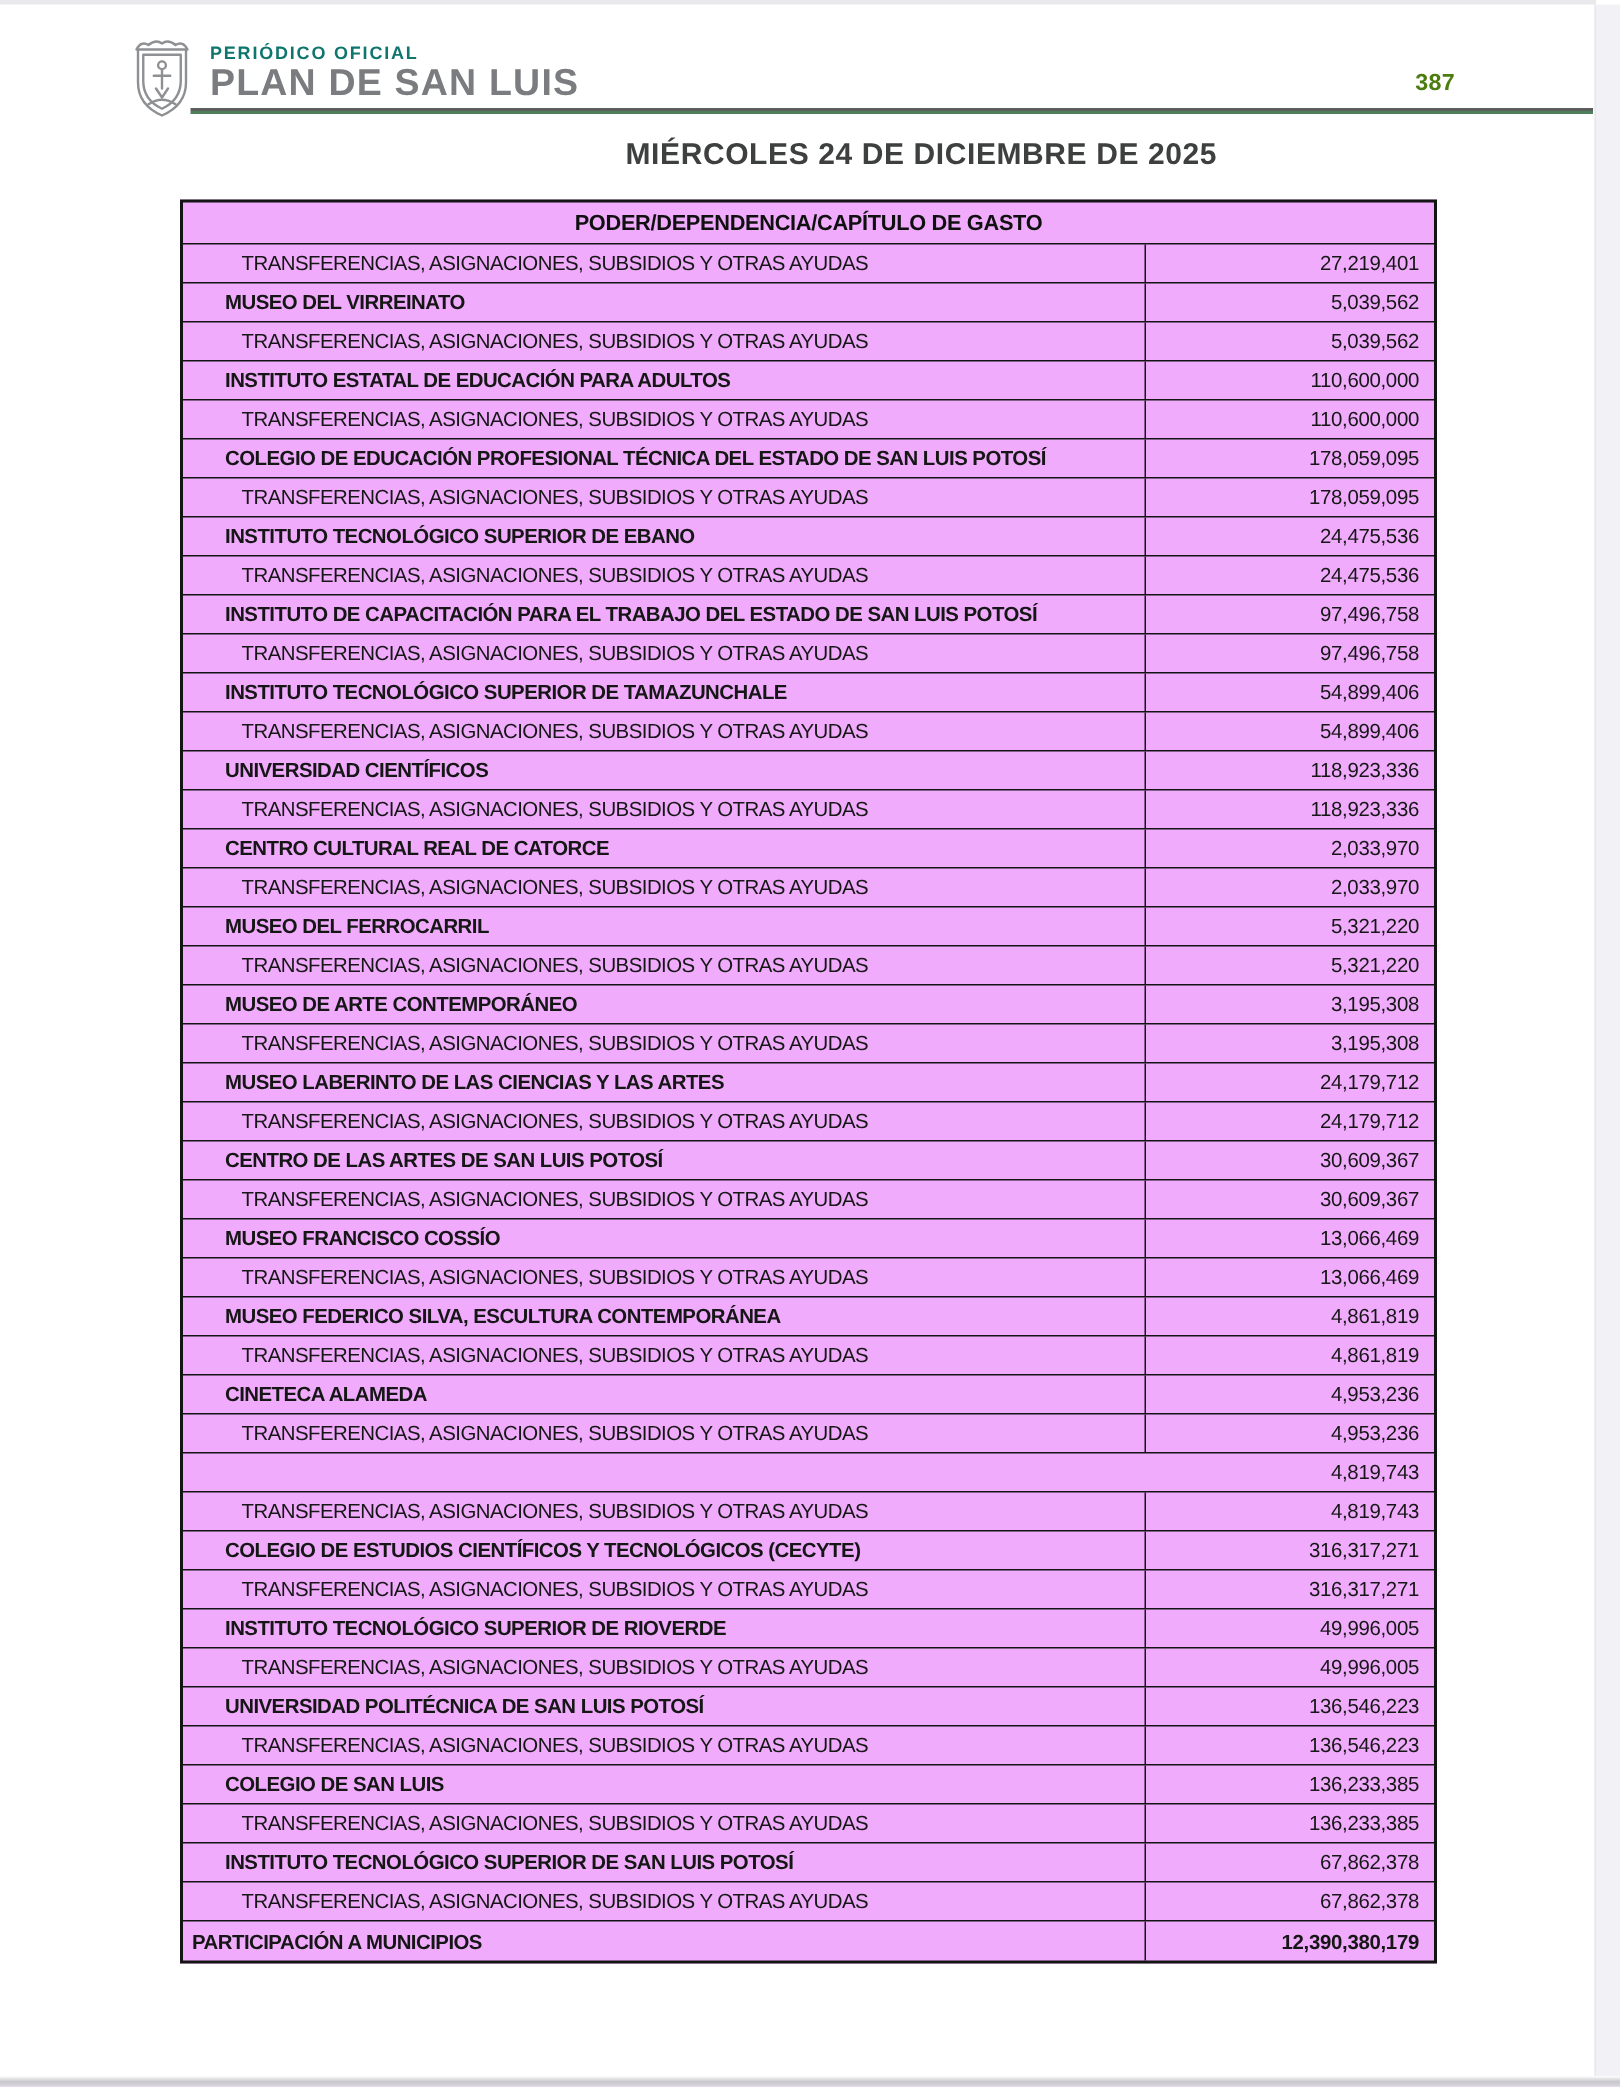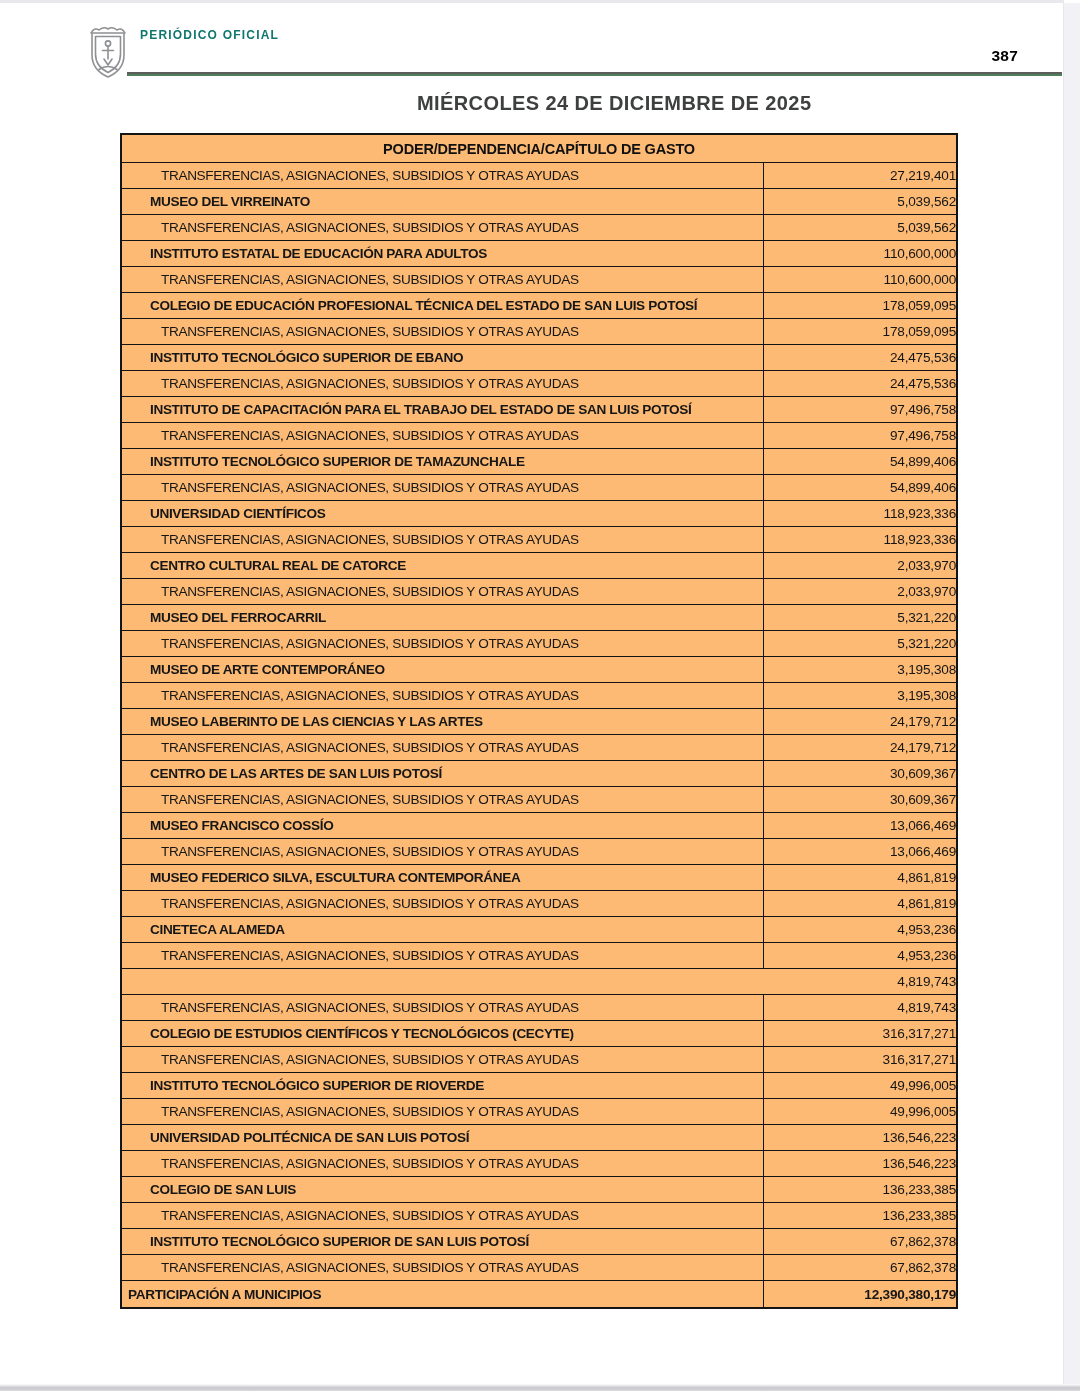--- a/index.html
+++ b/index.html
@@ -15,32 +15,32 @@
   
   .masthead{position:absolute;left:85px;top:26px;display:flex;align-items:flex-start;}
   .shield{width:46px;height:54px;}
   .shield path, .shield circle{fill:none;stroke:#8e9093;stroke-width:1.6;stroke-linecap:round;stroke-linejoin:round;}
   .mast-text{margin-left:9px;padding-top:3px;}
   .kicker{font-size:12px;font-weight:bold;color:#0f766e;letter-spacing:1.2px;line-height:13px;}
   .title{font-size:25px;font-weight:bold;color:#7a7c7f;letter-spacing:0.8px;line-height:27px;}
   .header-rule{position:absolute;left:127px;top:72px;width:935px;height:4px;
     background:linear-gradient(180deg,#5b5e5b 0%,#5b5e5b 45%,#4e7f5a 45%,#4e7f5a 100%);}
   .date-line{position:absolute;left:417px;top:48px;font-size:20px;color:#3e403f;letter-spacing:0.4px;font-weight:bold;margin-top:44px;}
-  .page-number{position:absolute;left:978px;top:47px;width:40px;text-align:right;font-size:15.5px;font-weight:bold;color:#000000;letter-spacing:0.2px;}
+  .page-number{position:absolute;left:930px;top:47px;width:40px;text-align:right;font-size:15.5px;font-weight:bold;color:#4d7c0f;letter-spacing:0.2px;}
   
-  .budget-table{position:absolute;left:120px;top:133px;width:838px;border:2px solid #141414;box-sizing:border-box;background:#fdba74;}
+  .budget-table{position:absolute;left:120px;top:133px;width:838px;border:2px solid #141414;box-sizing:border-box;background:#f0abfc;}
   .thead{height:27px;display:flex;align-items:center;justify-content:center;
     font-size:14.5px;font-weight:bold;color:#101010;letter-spacing:-0.2px;border-bottom:1.5px solid #141414;}
   .row{display:flex;height:26px;box-sizing:border-box;border-bottom:1.5px solid #141414;}
   .row:last-child{border-bottom:none;}
   .cell-label{flex:0 0 642px;box-sizing:border-box;border-right:1.5px solid #141414;
     display:flex;align-items:center;font-size:13.6px;color:#161616;letter-spacing:-0.35px;
     white-space:nowrap;overflow:hidden;}
   .cell-value{flex:1;display:flex;align-items:center;justify-content:flex-end;
-    padding-right:0;font-size:13.6px;color:#161616;letter-spacing:-0.2px;}
+    padding-right:10px;font-size:13.6px;color:#161616;letter-spacing:-0.2px;}
   .lvl0 .cell-label{padding-left:6px;}
   .lvl1 .cell-label{padding-left:28px;font-weight:bold;}
   .lvl2 .cell-label{padding-left:39px;}
   .row.bold .cell-label,.row.bold .cell-value{font-weight:bold;text-align:right;}
 </style>
 </head>
 <body>
 
 <div class="top-edge"></div>
 <div class="scrollbar-track"></div>
@@ -50,20 +50,21 @@
   <svg class="shield" viewBox="0 0 46 54">
     <path d="M6 7 Q9 1 14 4 Q19 0 23 3 Q27 0 32 4 Q37 1 40 7"></path>
     <path d="M7 7 H39 V29 Q39 44 23 51 Q7 44 7 29 Z"></path>
     <path d="M10.5 10.5 H35.5 V28 Q35.5 40.5 23 46.5 Q10.5 40.5 10.5 28 Z"></path>
     <circle cx="23" cy="17.5" r="2.6"></circle>
     <path d="M23 20.5 V33 M17.5 24.5 H28.5 M19 33 L23 39 L27 33"></path>
     <path d="M14 43.5 Q23 37.5 32 43.5"></path>
   </svg>
   <div class="mast-text">
     <div class="kicker">PERIÓDICO OFICIAL</div>
+    <div class="title">PLAN DE SAN LUIS</div>
   </div>
 </div>
 
 <div class="date-line">MIÉRCOLES 24 DE DICIEMBRE DE 2025</div>
 <div class="page-number">387</div>
 <div class="header-rule"></div>
 
 <div class="budget-table">
   <div class="thead">PODER/DEPENDENCIA/CAPÍTULO DE GASTO</div>
   <div id="table-body">

